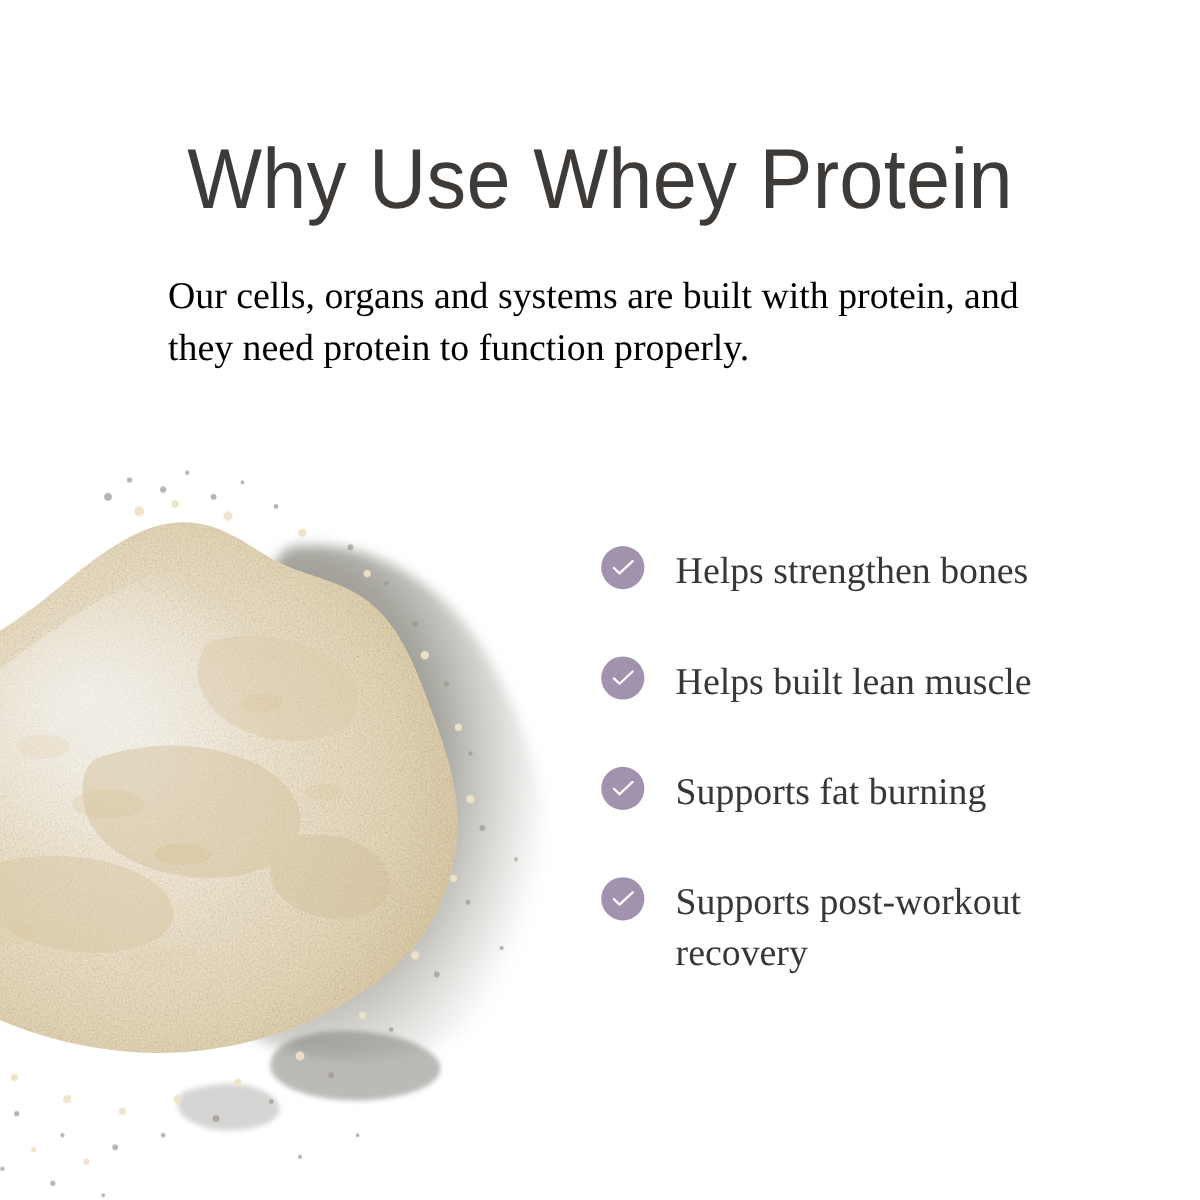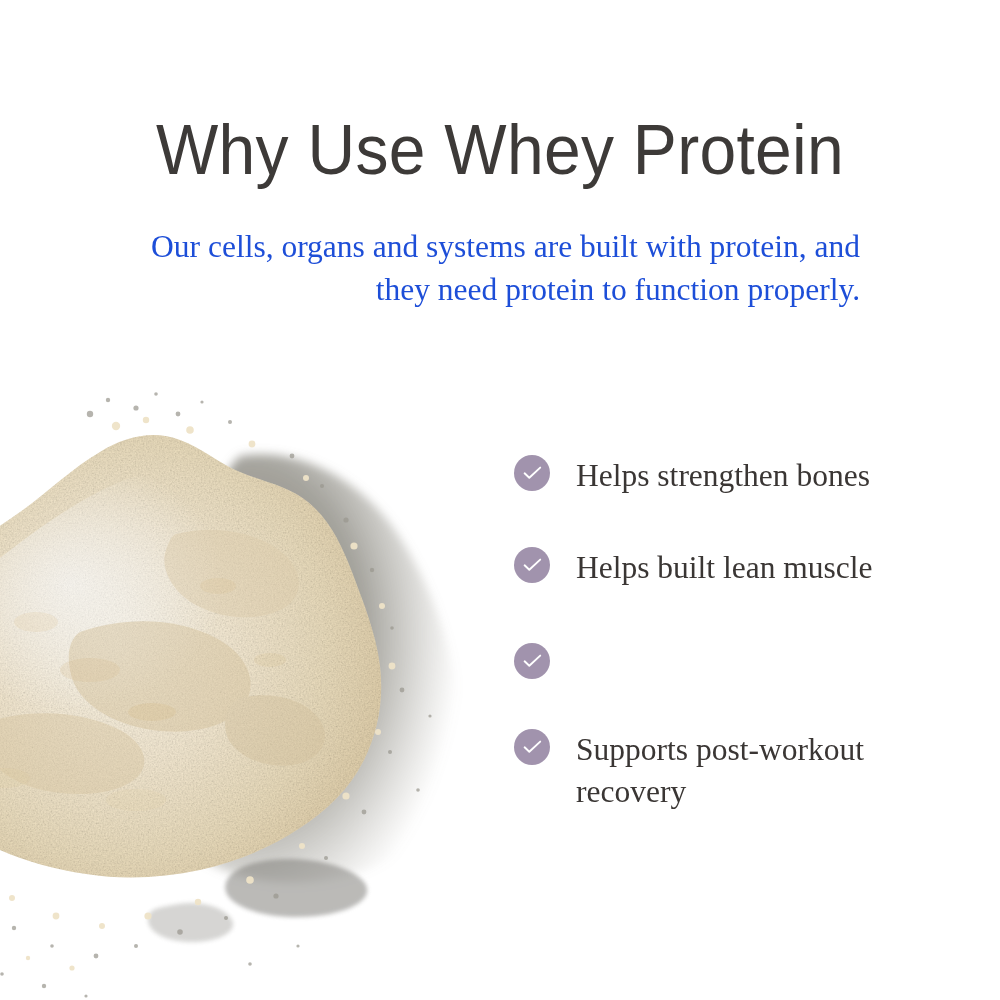--- a/index.html
+++ b/index.html
@@ -34,32 +34,32 @@
     color: #3d3a38;
     transform: scaleX(0.93);
     transform-origin: 50% 50%;
     white-space: nowrap;
   }
   .page-subtitle {
     position: absolute;
     left: 140px;
     top: 225px;
     width: 720px;
-    text-align: right;
+    text-align: left;
     font-family: "Liberation Serif", serif;
     font-weight: 400;
     font-size: 31.5px;
     line-height: 43px;
-    color: #1d4ed8;
+    color: #000000;
   }
 
   
   .benefits {
     position: absolute;
-    left: 514px;
+    left: 501px;
     top: 459px;
     width: 460px;
   }
   .benefit-row {
     position: relative;
     min-height: 36px;
     margin-bottom: 54px;
     padding-left: 62px;
   }
   .benefit-row:last-child {
@@ -299,20 +299,21 @@
       </span>
       <span class="benefit-label">Helps built lean muscle</span>
     </div>
 
     <div class="benefit-row">
       <span class="check-badge">
         <svg viewBox="0 0 19 14" xmlns="http://www.w3.org/2000/svg" aria-hidden="true">
           <path d="M1.6 7.3 L6.3 11.8 L17.2 1.6" fill="none" stroke="#ffffff" stroke-width="1.9" stroke-linecap="round" stroke-linejoin="round"></path>
         </svg>
       </span>
+      <span class="benefit-label">Supports fat burning</span>
     </div>
 
     <div class="benefit-row">
       <span class="check-badge">
         <svg viewBox="0 0 19 14" xmlns="http://www.w3.org/2000/svg" aria-hidden="true">
           <path d="M1.6 7.3 L6.3 11.8 L17.2 1.6" fill="none" stroke="#ffffff" stroke-width="1.9" stroke-linecap="round" stroke-linejoin="round"></path>
         </svg>
       </span>
       <span class="benefit-label">Supports post-workout recovery</span>
     </div>

